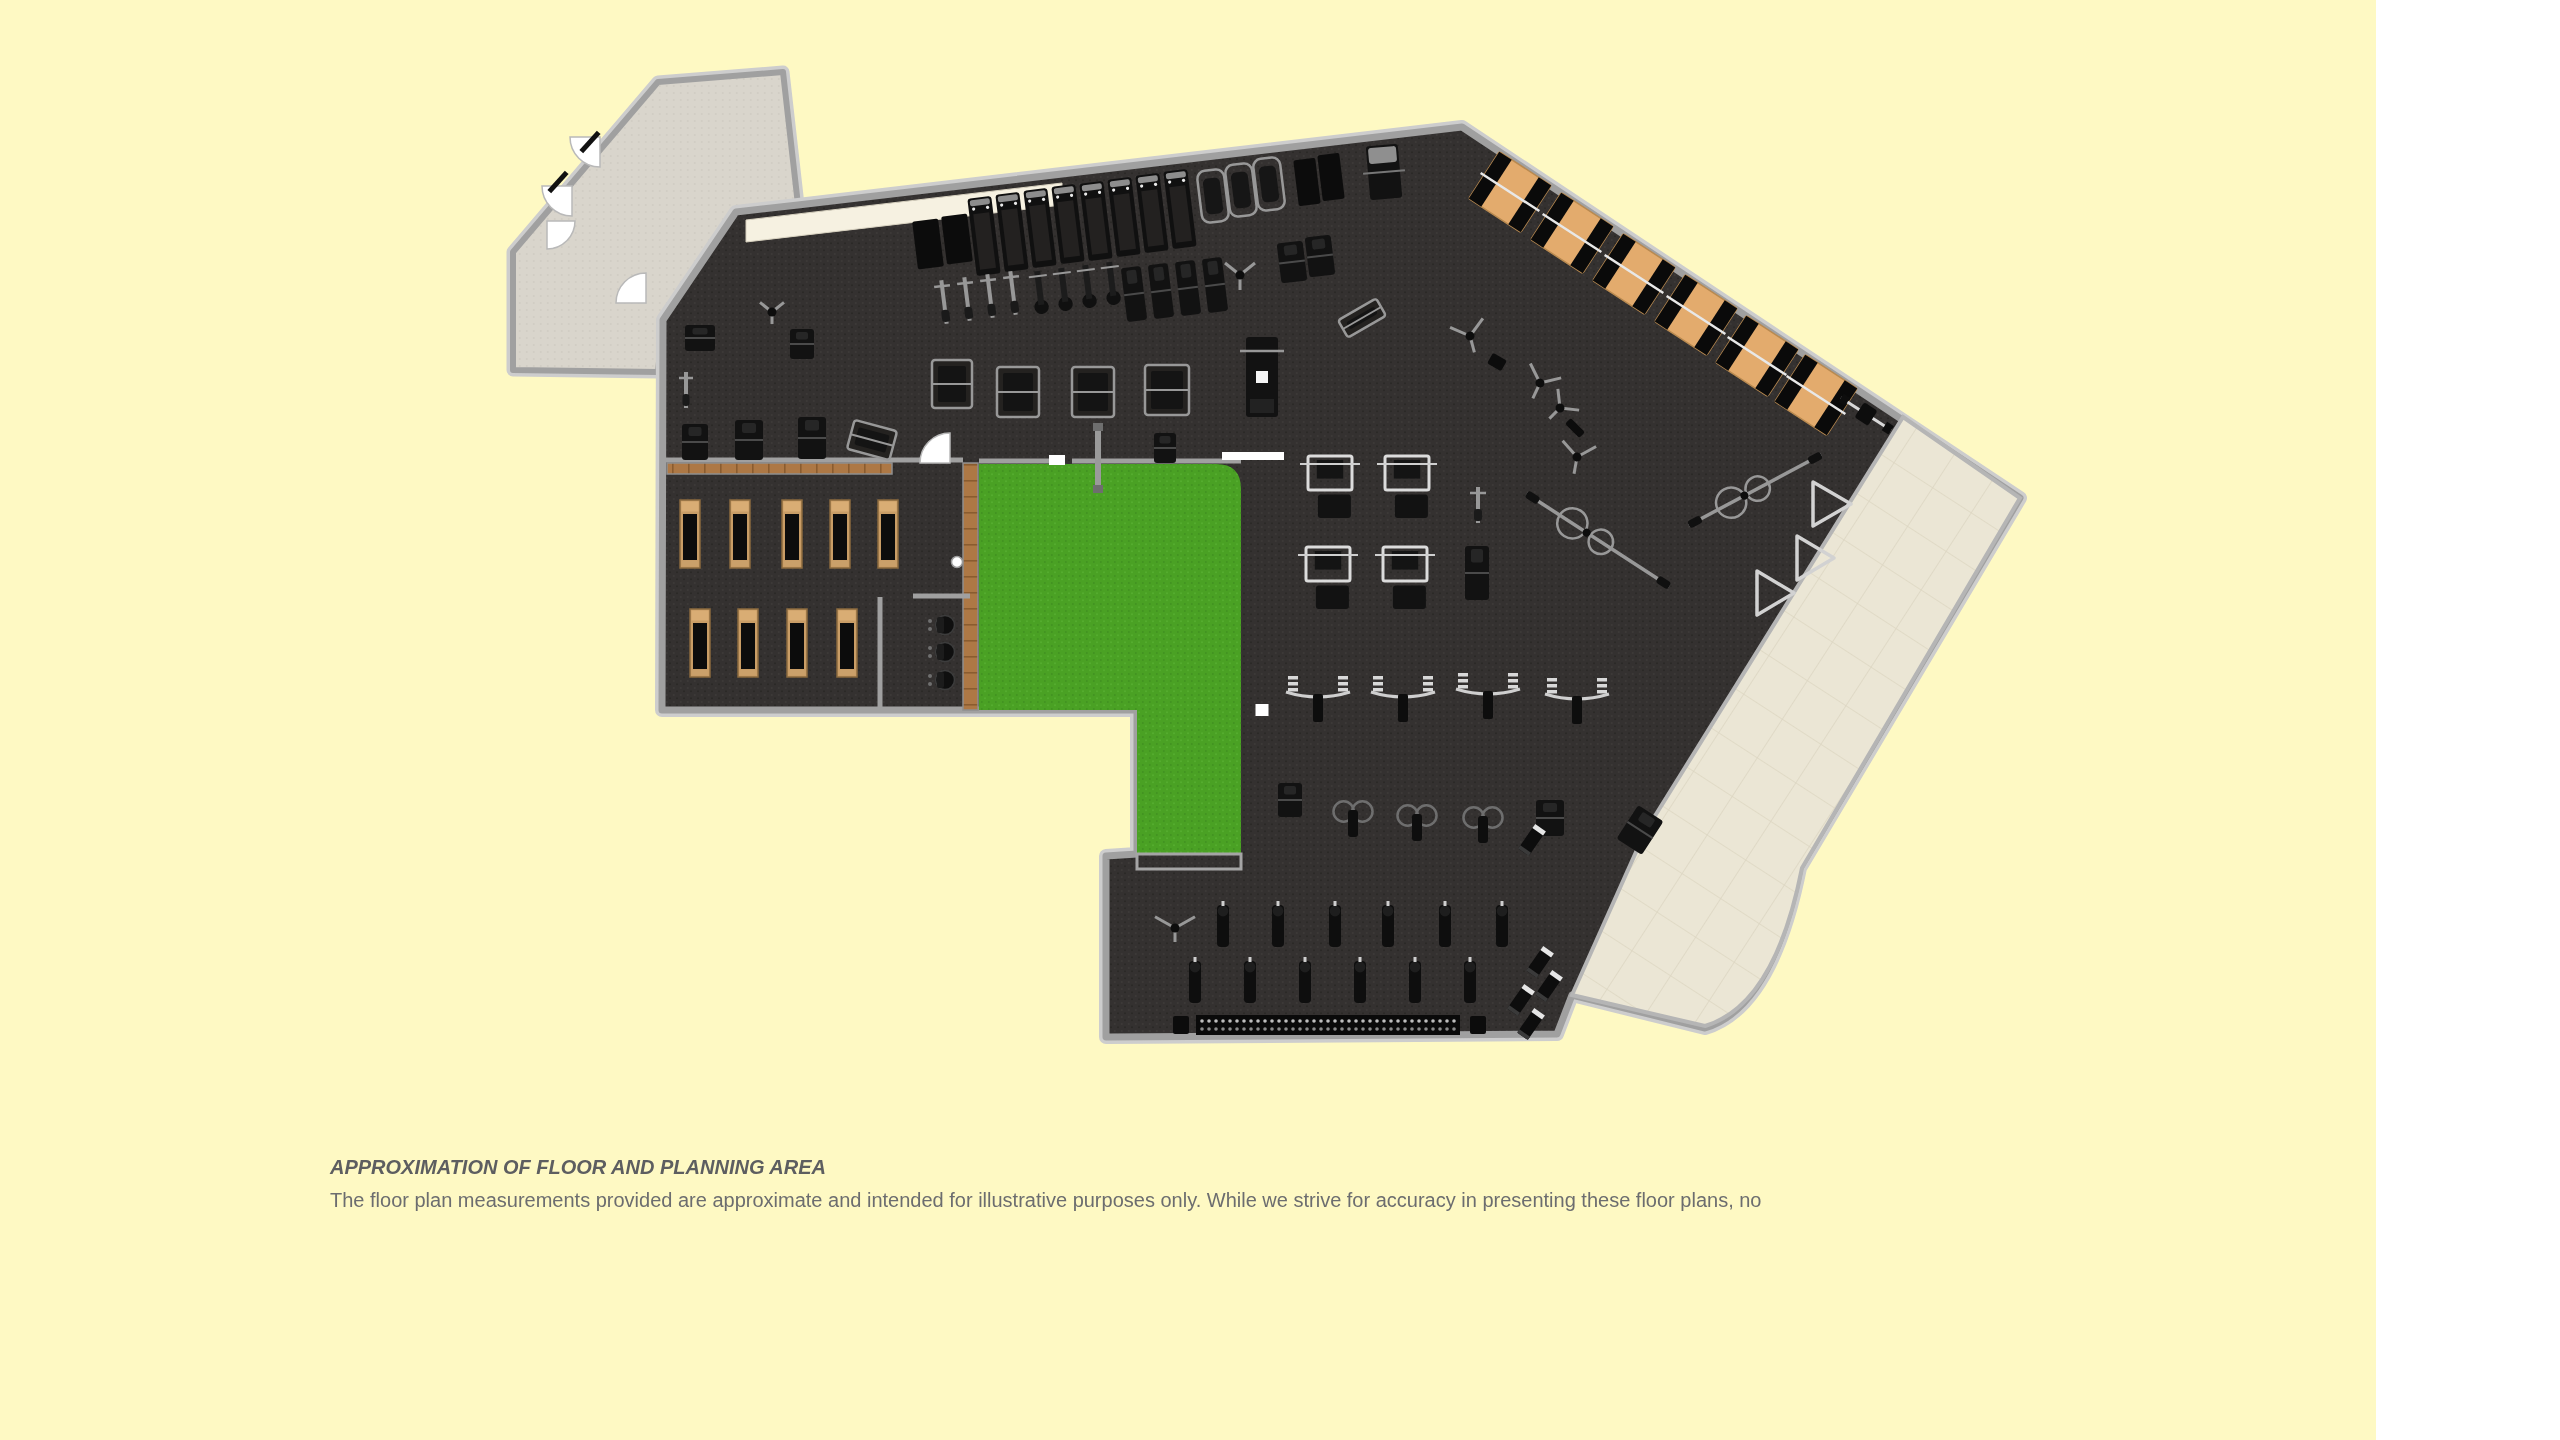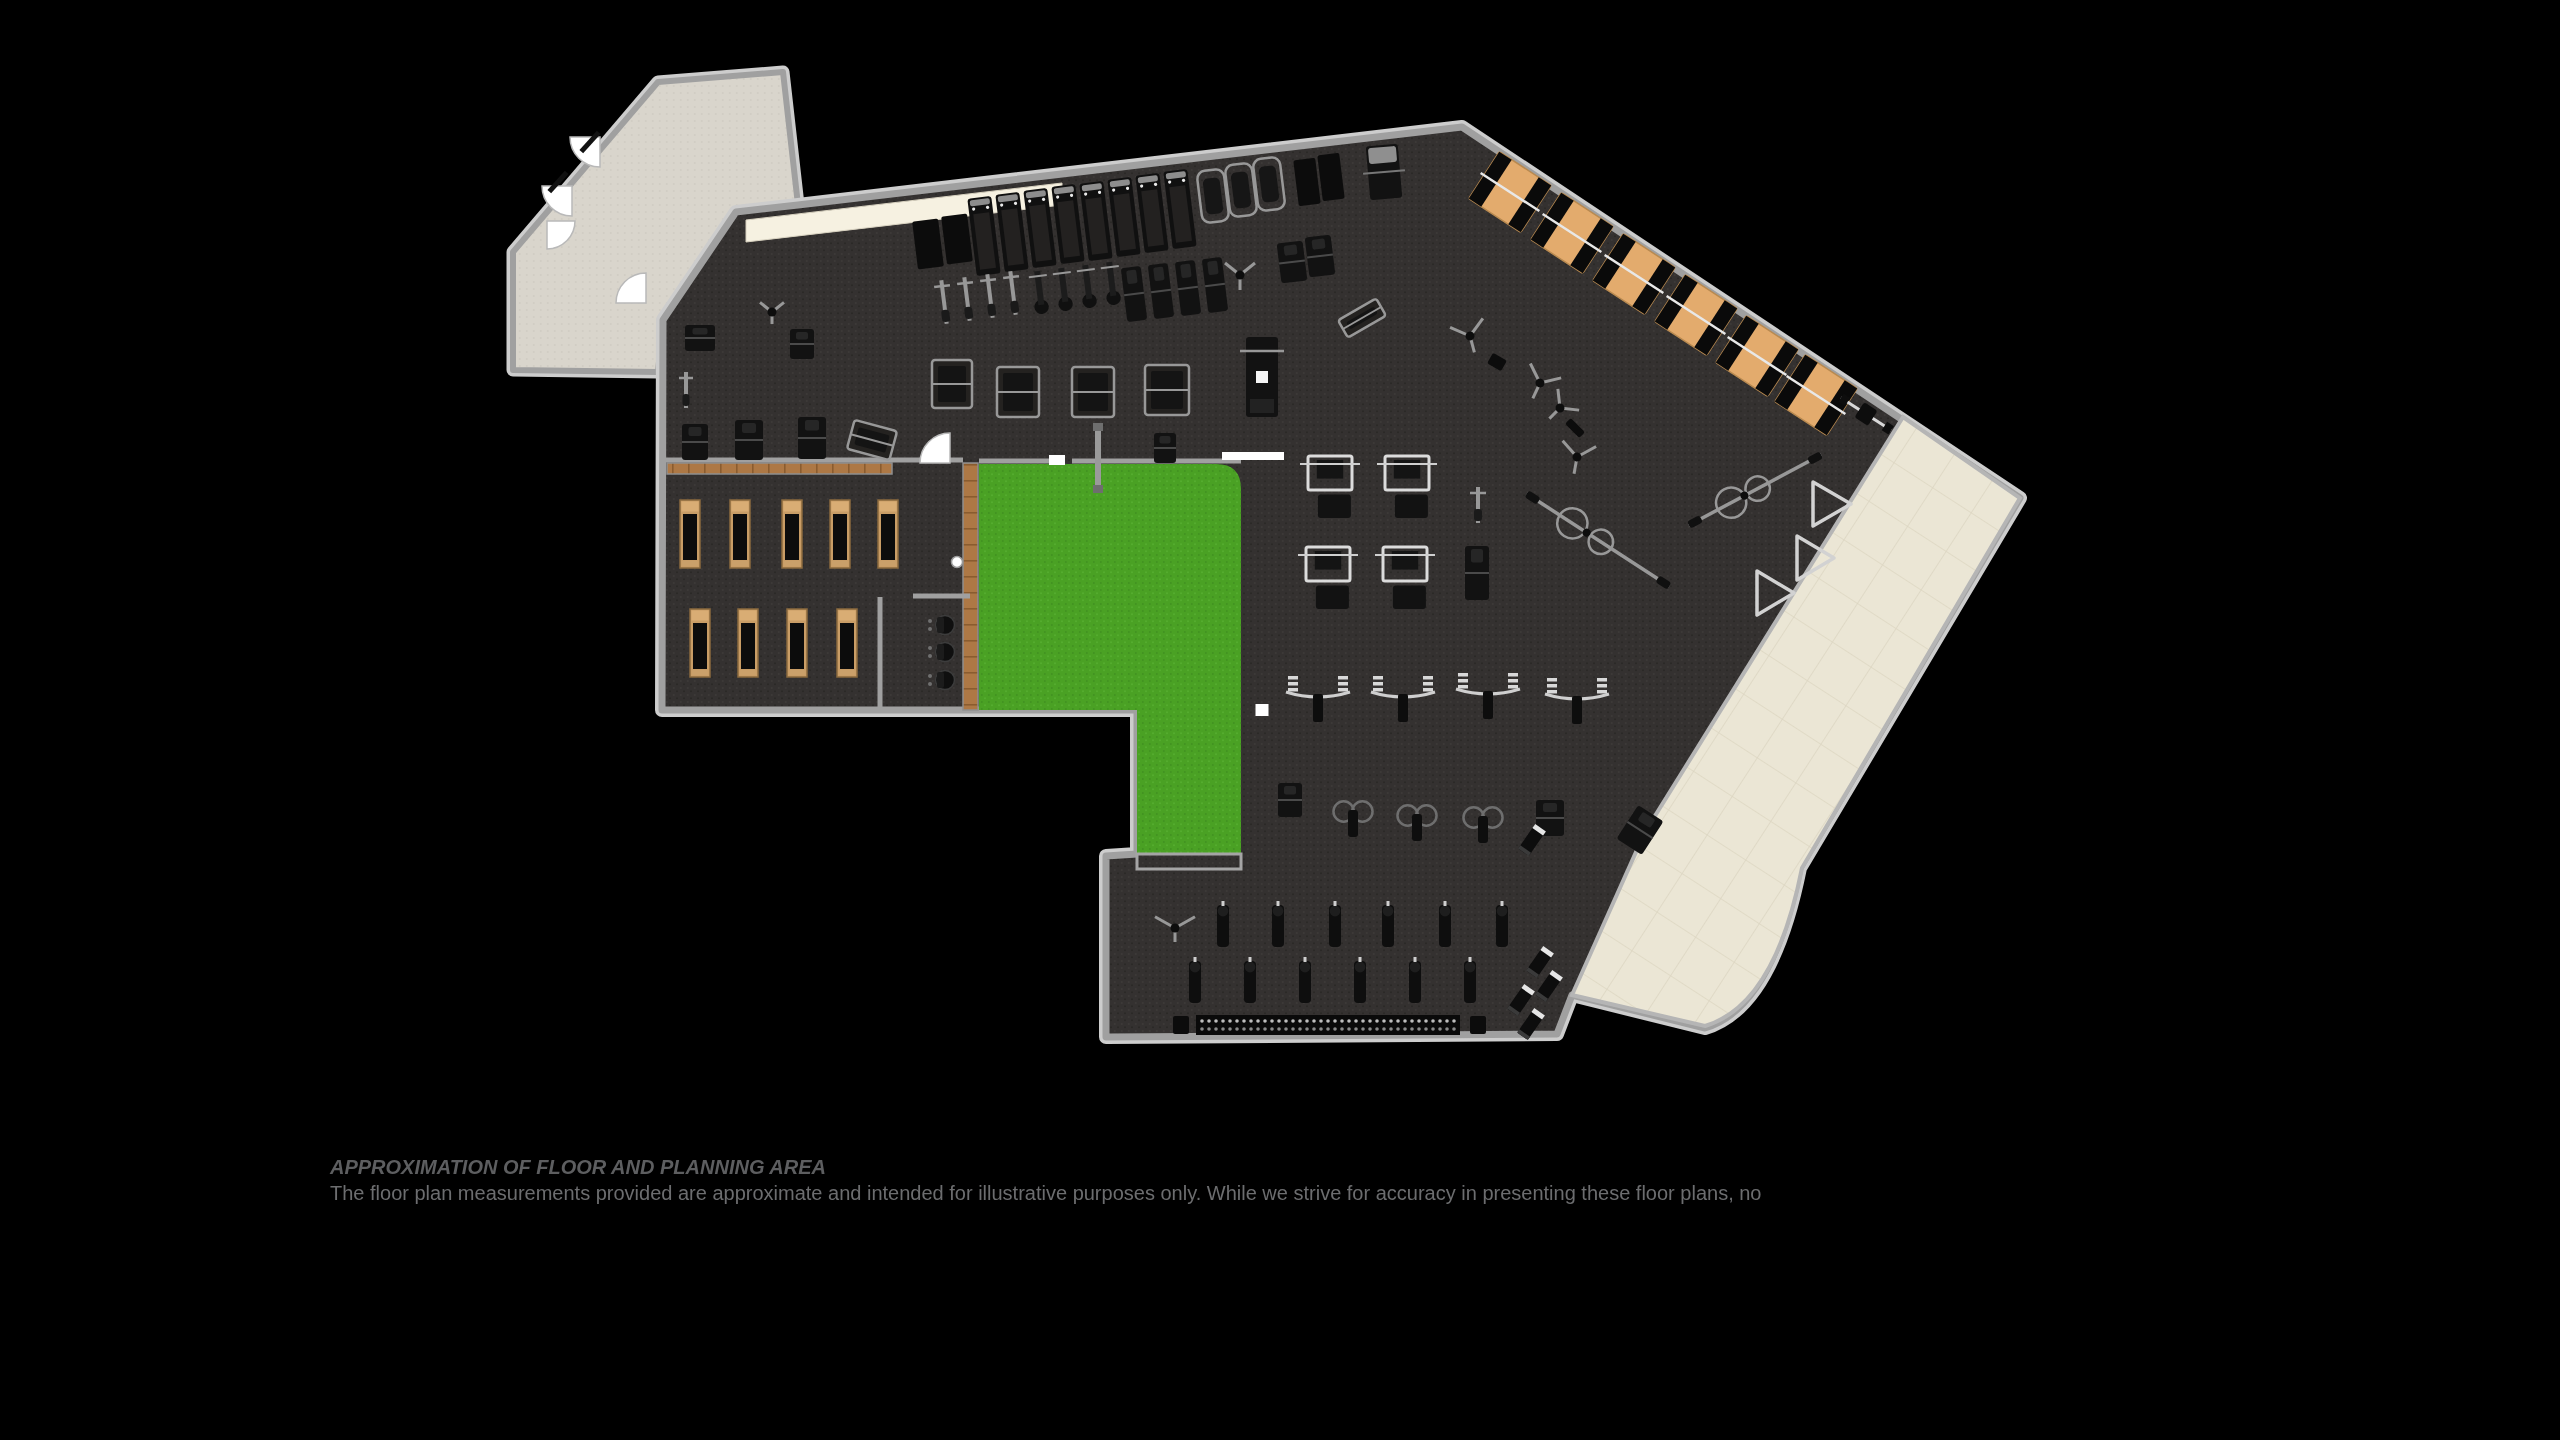--- a/index.html
+++ b/index.html
@@ -1,21 +1,21 @@
 <!DOCTYPE html>
 <html><head>
 <meta charset="utf-8">
 <style>
   html,body{margin:0;padding:0;background:#ffffff;width:2560px;height:1440px;overflow:hidden;
     font-family:"Liberation Sans", sans-serif;}
-  .stage{position:relative;width:2560px;height:1440px;background:#000000;}
+  .stage{position:relative;width:2376px;height:1440px;background:#fef9c3;}
   #plan{position:absolute;left:0;top:0;}
   .disclaimer{position:absolute;left:330px;top:1154px;width:1640px;color:#6c6d6f;}
   .disclaimer-title{font-size:20px;font-weight:bold;font-style:italic;color:#5d5e60;line-height:26px;}
-  .disclaimer-body{font-size:20px;line-height:27px;}
+  .disclaimer-body{font-size:20px;line-height:27px;margin-top:7px;}
   .disclaimer-body div{white-space:nowrap;}
 </style>
 </head>
 <body>
 
 <div class="stage">
   <svg id="plan" width="2560" height="1440" viewBox="0 0 2560 1440">
       <defs>
         <pattern id="fDark" width="7" height="7" patternUnits="userSpaceOnUse">
           <rect width="7" height="7" fill="#343130"></rect>

